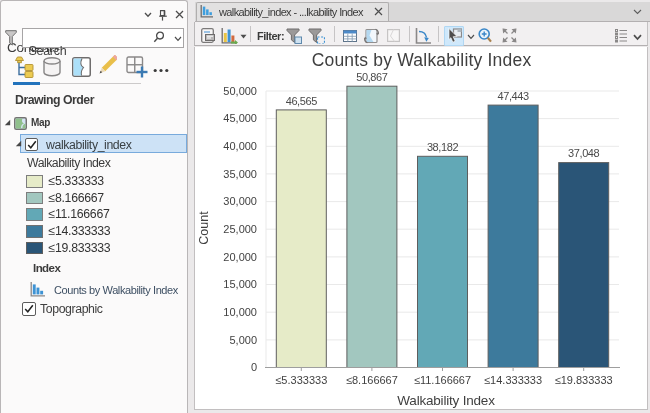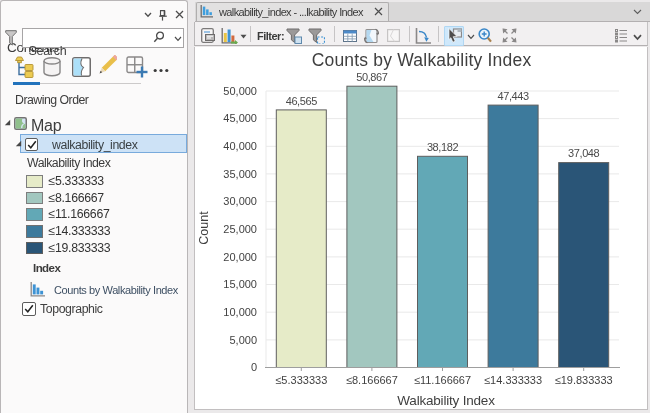--- a/index.html
+++ b/index.html
@@ -78,41 +78,41 @@
 
 <svg class="abs" style="left:153px;top:67.5px;" width="16" height="5" viewBox="0 0 16 5">
   <circle cx="2.2" cy="2.5" r="1.6" fill="#3a3a3a"></circle>
     <circle cx="8" cy="2.5" r="1.6" fill="#3a3a3a"></circle>
     <circle cx="13.8" cy="2.5" r="1.6" fill="#3a3a3a"></circle>
 </svg>
 
 <div class="abs" style="left:12.5px;top:81.5px;width:27px;height:3px;background:#2273bc;"></div>
 <div class="abs" style="left:39.5px;top:82.5px;width:101px;height:1px;background:#cccaca;"></div>
 
-<div class="abs" style="left:15px;top:92.5px;font-size:12.3px;letter-spacing:-0.5px;font-weight:normal;color:#3c3c3c;">Drawing Order</div>
+<div class="abs" style="left:15px;top:92.5px;font-size:12.3px;letter-spacing:-0.5px;font-weight:bold;color:#3c3c3c;">Drawing Order</div>
 
 <svg class="abs" style="left:4px;top:118.5px;" width="7" height="7" viewBox="0 0 7 7">
     <polygon points="6.2,0.8 6.2,6.2 0.8,6.2" fill="#484848"></polygon>
   </svg>
 <svg class="abs" style="left:13.5px;top:117px;" width="13" height="13" viewBox="0 0 13 13">
   <rect x="0.75" y="0.75" width="11.5" height="11.5" rx="1.5" fill="#d6e4f4" stroke="#757373" stroke-width="1.5"></rect>
   <path d="M1.6,1.6 h6.8 q-1.4,4 1.6,5 q-3.2,0.8 -3,4.8 h-5.4 z" fill="#90c08c"></path>
   <path d="M11.4,6.6 q-3.2,1.2 -3,4.8 h3 z" fill="#90c08c"></path>
 </svg>
-<div class="abs" style="left:31px;top:117px;font-size:16px;letter-spacing:-0.3px;color:#3c3c3c;">Map</div>
+<div class="abs" style="left:31px;top:117px;font-size:10px;letter-spacing:-0.3px;color:#3c3c3c;font-weight:bold;">Map</div>
 
 <div class="abs" style="left:20px;top:134px;width:167px;height:19px;background:#cde2f6;border:1px solid #78aadc;"></div>
 <svg class="abs" style="left:14.5px;top:140px;" width="7" height="7" viewBox="0 0 7 7">
     <polygon points="6.2,0.8 6.2,6.2 0.8,6.2" fill="#484848"></polygon>
   </svg>
 <div class="abs" style="left:24.5px;top:137.5px;width:13.5px;height:13.5px;background:#fff;border:1.4px solid #5c5c5c;border-radius:2px;"></div>
 <svg class="abs" style="left:26.5px;top:139.5px;" width="10" height="10" viewBox="0 0 10 10">
     <polyline points="1.2,5 3.8,7.8 8.8,1.2" fill="none" stroke="#222" stroke-width="1.5"></polyline>
   </svg>
-<div class="abs" style="left:52px;top:137.5px;font-size:12.3px;letter-spacing:-0.4px;color:#3a4145;">walkability_index</div>
+<div class="abs" style="left:46px;top:137.5px;font-size:12.3px;letter-spacing:-0.4px;color:#3a4145;">walkability_index</div>
 
 <div class="abs" style="left:27px;top:156px;font-size:12.3px;letter-spacing:-0.5px;color:#3c3c3c;">Walkability Index</div>
 <div class="abs" style="left:26px;top:175px;width:16.5px;height:12.5px;background:#e6ebc8;border:1.4px solid #7d7d7d;"></div>
 <div class="abs" style="left:26px;top:191.7px;width:16.5px;height:12.5px;background:#a2c7bf;border:1.4px solid #7d7d7d;"></div>
 <div class="abs" style="left:26px;top:208.4px;width:16.5px;height:12.5px;background:#62a8b6;border:1.4px solid #7d7d7d;"></div>
 <div class="abs" style="left:26px;top:225.1px;width:16.5px;height:12.5px;background:#3d7a9c;border:1.4px solid #707070;"></div>
 <div class="abs" style="left:26px;top:241.8px;width:16.5px;height:12.5px;background:#2a5577;border:1.4px solid #5e5e5e;"></div>
 <div class="abs" style="left:48.5px;top:173.8px;font-size:12.3px;letter-spacing:-0.3px;color:#333;">≤5.333333</div>
 <div class="abs" style="left:48.5px;top:190.5px;font-size:12.3px;letter-spacing:-0.3px;color:#333;">≤8.166667</div>
 <div class="abs" style="left:48.5px;top:207.2px;font-size:12.3px;letter-spacing:-0.3px;color:#333;">≤11.166667</div>

